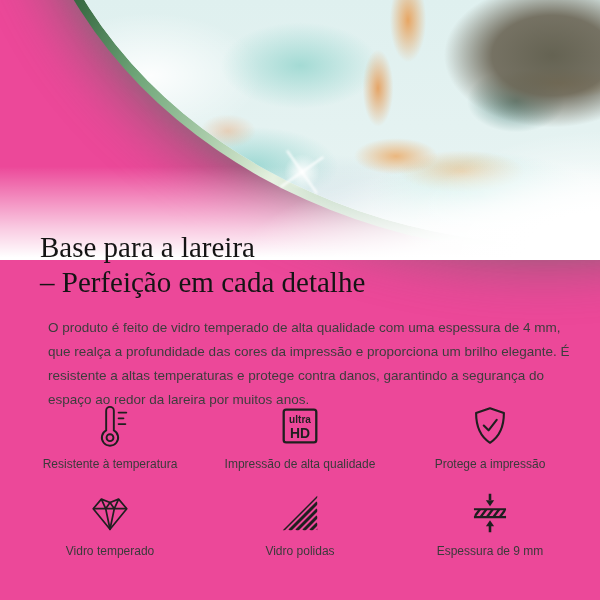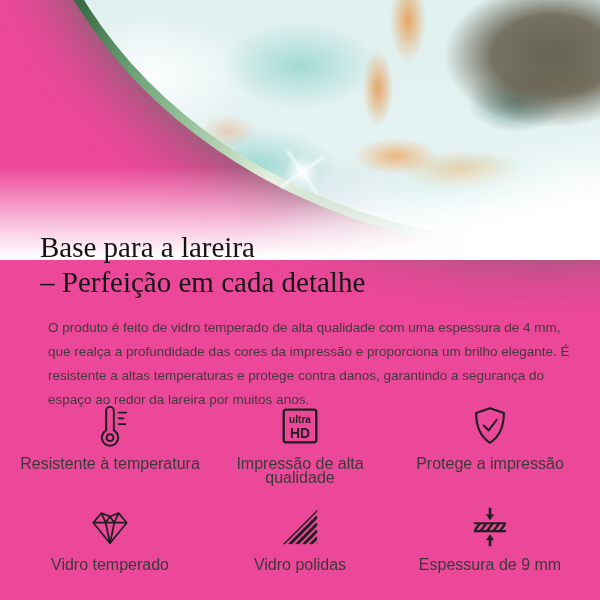--- a/index.html
+++ b/index.html
@@ -63,21 +63,21 @@
     position:absolute;left:40px;top:308px;width:536px;
     font-size:13.5px;line-height:24px;color:#3d3d3d;
   }
   
   .features{
     position:absolute;left:15px;top:402px;width:570px;
     display:grid;grid-template-columns:repeat(3,1fr);row-gap:18px;
   }
   .feature{display:flex;flex-direction:column;align-items:center;text-align:center;}
   .feature .icon-box{height:48px;display:flex;align-items:center;justify-content:center;margin-bottom:7px;}
-  .feature .label{font-size:16px;line-height:14px;color:#3a3a3a;}
+  .feature .label{font-size:12px;line-height:14px;color:#3a3a3a;}
   .icon-svg{display:block;}
   .uhd-top{font-family:"Liberation Sans",sans-serif;font-size:10.5px;font-weight:600;fill:#1f1f1f;}
   .uhd-bottom{font-family:"Liberation Sans",sans-serif;font-size:14.5px;font-weight:700;fill:#1f1f1f;}
 </style>
 </head>
 <body>
 
 <div class="stage">
 
   <div class="hero">

